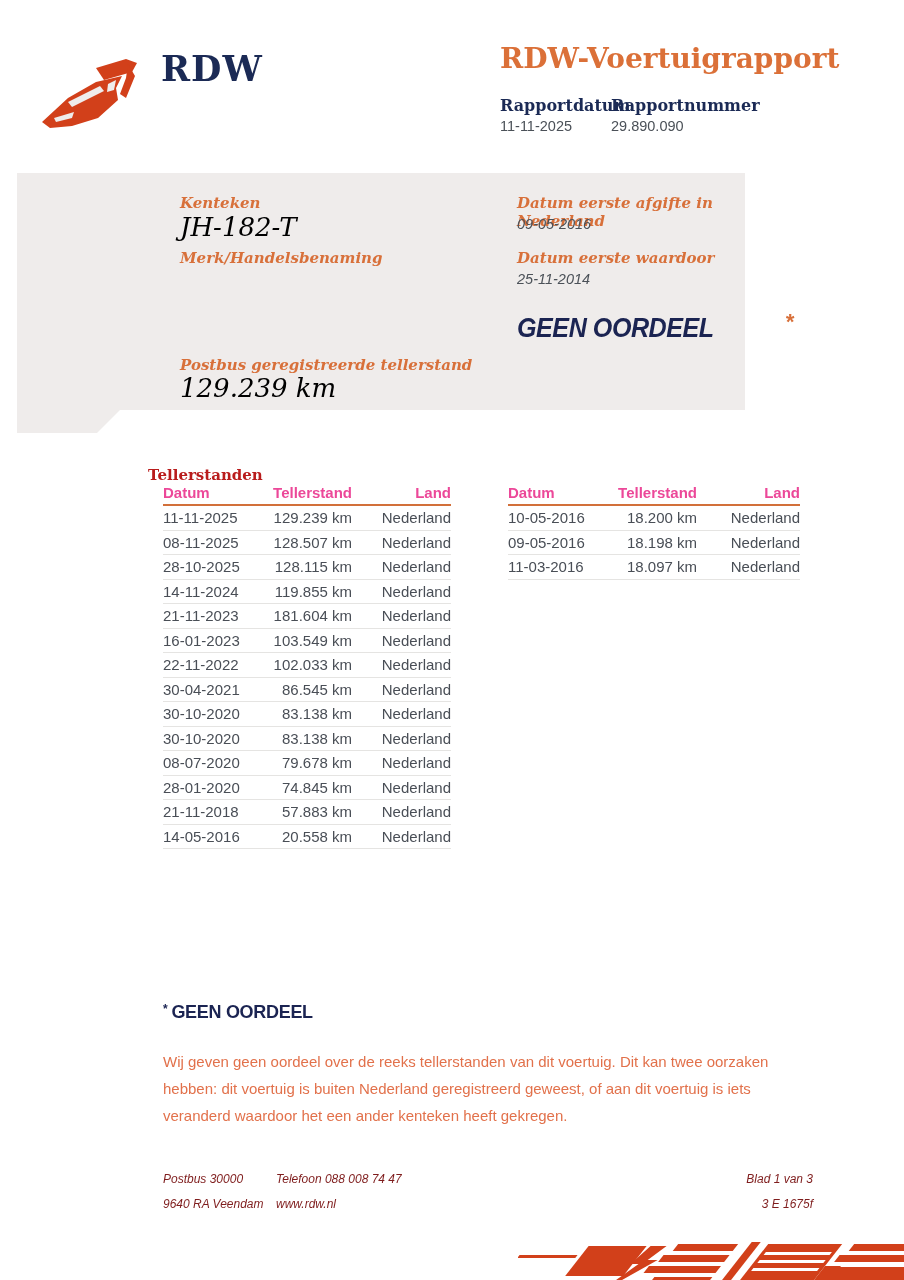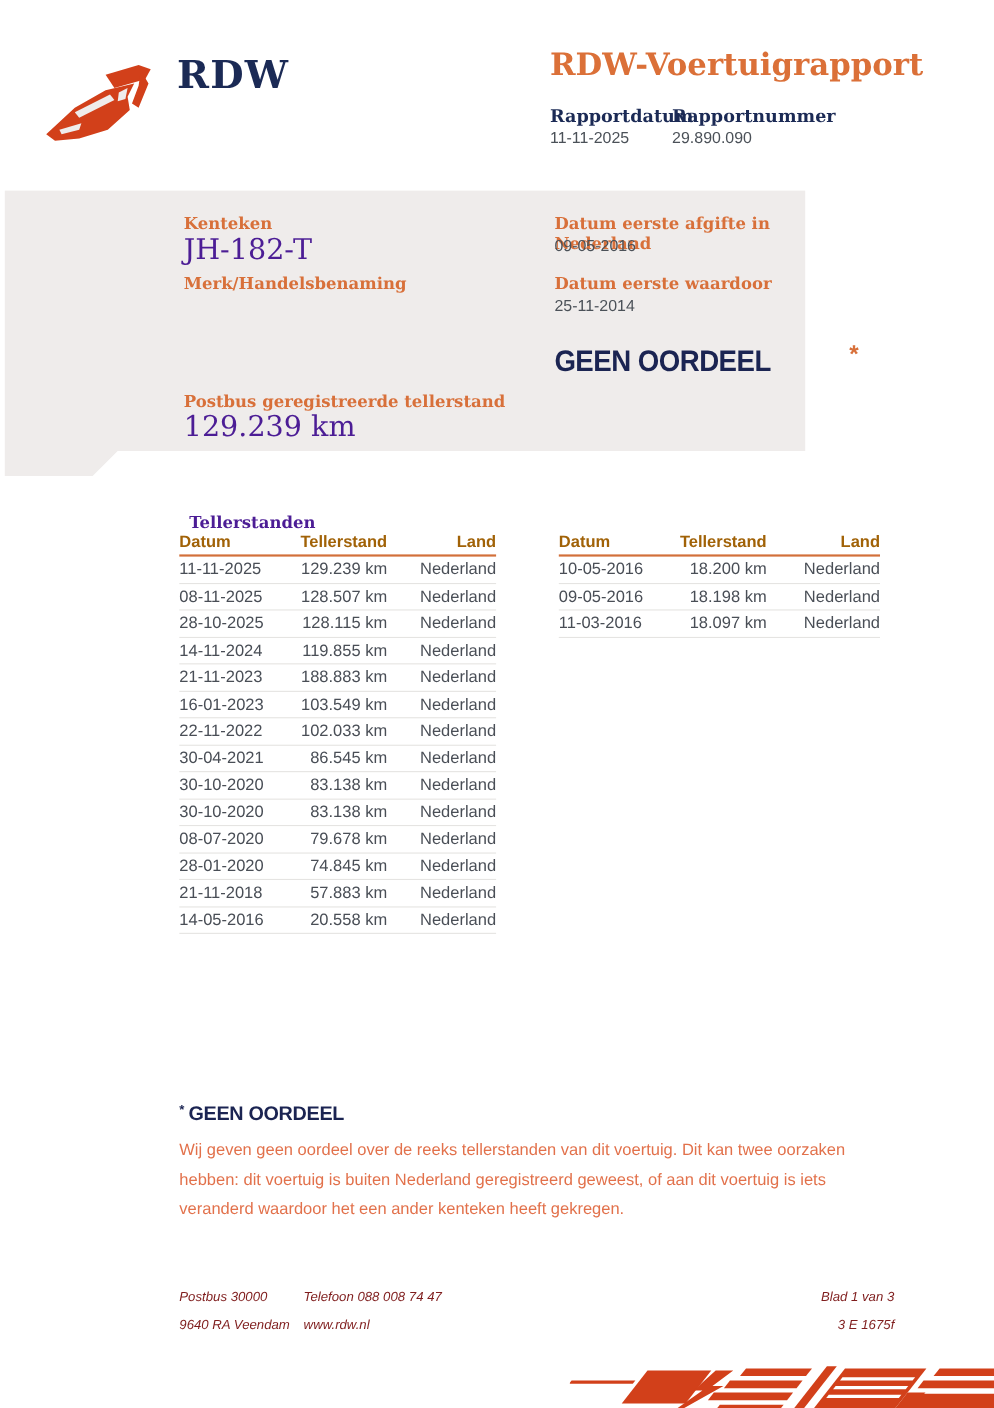--- a/index.html
+++ b/index.html
@@ -37,35 +37,36 @@
   }
   .meta-value {
     position: absolute; top: 118px;
     font-size: 14.5px; color: #4B5158;
   }
   .meta-col1 { left: 500px; }
   .meta-col2 { left: 611px; }
 
   
   .panel {
-    position: absolute; left: 4px; top: 173px;
+    position: absolute; left: 17px; top: 173px;
     width: 728px; height: 260px;
     background: #EFECEB;
     clip-path: polygon(0 0, 803px 0, 803px 237px, 103px 237px, 80px 260px, 0 260px);
+    font-style: italic;
   }
   .panel .lbl {
     position: absolute;
     font-family: "DejaVu Serif", serif;
     font-weight: bold; font-size: 15px;
     color: #D8703A;
   }
   .panel .big {
     position: absolute;
     font-family: "DejaVu Serif", serif;
-    font-size: 26px; color: #4c1d95;
+    font-size: 26px; color: #000000;
   }
   .panel .val {
     position: absolute;
     font-size: 14.5px; color: #4B5158;
   }
   .lbl-kenteken   { left: 163px; top: 21px; }
   .val-kenteken   { left: 163px; top: 39px; font-size: 25px; }
   .lbl-merk       { left: 163px; top: 76px; text-align: right; }
   .val-merk       { left: 163px; top: 95px; }
   .lbl-teller     { left: 163px; top: 183px; }
@@ -81,55 +82,55 @@
     transform: scaleX(0.93); transform-origin: left center;
     color: #1B2452;
   }
   .verdict-star {
     position: absolute; left: 768px; top: 136px;
     font-weight: bold; font-size: 22px; color: #D8703A;
   }
 
   
   .section-title {
-    position: absolute; left: 172px; top: 466px;
+    position: absolute; left: 148px; top: 466px;
     font-family: "DejaVu Serif", serif;
     font-weight: bold; font-size: 15px;
-    color: #4c1d95;
+    color: #b91c1c;
   }
   .odo-table { position: absolute; top: 487px; }
   .odo-table.left  { left: 163px; width: 288px; }
   .odo-table.right { left: 508px; width: 292px; }
   .thead {
     display: flex; align-items: flex-end;
     height: 19px; padding-bottom: 3px;
     border-bottom: 2px solid #D2703A;
     font-weight: bold; font-size: 15px;
-    color: #a16207;
+    color: #ec4899;
   }
   .trow {
     display: flex; align-items: center;
     height: 24.5px;
     border-bottom: 1px solid #E5E4E2;
     font-size: 15px; color: #494E56;
   }
   .tcell.datum  { flex: 0 0 97px;  text-align: left; }
   .tcell.teller { flex: 0 0 92px;  text-align: right; }
   .tcell.land   { flex: 1;         text-align: right; }
 
   
   .footnote { position: absolute; left: 163px; top: 1002px; width: 655px; }
   .footnote-head {
     font-weight: bold; font-size: 18px;
     letter-spacing: -0.3px;
     color: #1B2452;
   }
   .footnote-head .star { font-size: 12px; vertical-align: 5px; font-weight: bold; margin-right: 4px; }
   .footnote-body {
-    margin-top: 9px;
+    margin-top: 25px;
     font-size: 15px; line-height: 27px;
     color: #E2714B;
   }
 
   
   .footer-item { position: absolute; font-size: 12px; color: #7f1d1d; font-style: italic; }
   .f-row1 { top: 1172px; }
   .f-row2 { top: 1197px; }
   .f-col1 { left: 163px; }
   .f-col2 { left: 276px; }
@@ -203,21 +204,21 @@
           <div class="tcell teller">128.115 km</div>
           <div class="tcell land">Nederland</div>
         </div>
         <div class="trow">
           <div class="tcell datum">14-11-2024</div>
           <div class="tcell teller">119.855 km</div>
           <div class="tcell land">Nederland</div>
         </div>
         <div class="trow">
           <div class="tcell datum">21-11-2023</div>
-          <div class="tcell teller">188.883 km</div>
+          <div class="tcell teller">181.604 km</div>
           <div class="tcell land">Nederland</div>
         </div>
         <div class="trow">
           <div class="tcell datum">16-01-2023</div>
           <div class="tcell teller">103.549 km</div>
           <div class="tcell land">Nederland</div>
         </div>
         <div class="trow">
           <div class="tcell datum">22-11-2022</div>
           <div class="tcell teller">102.033 km</div>

